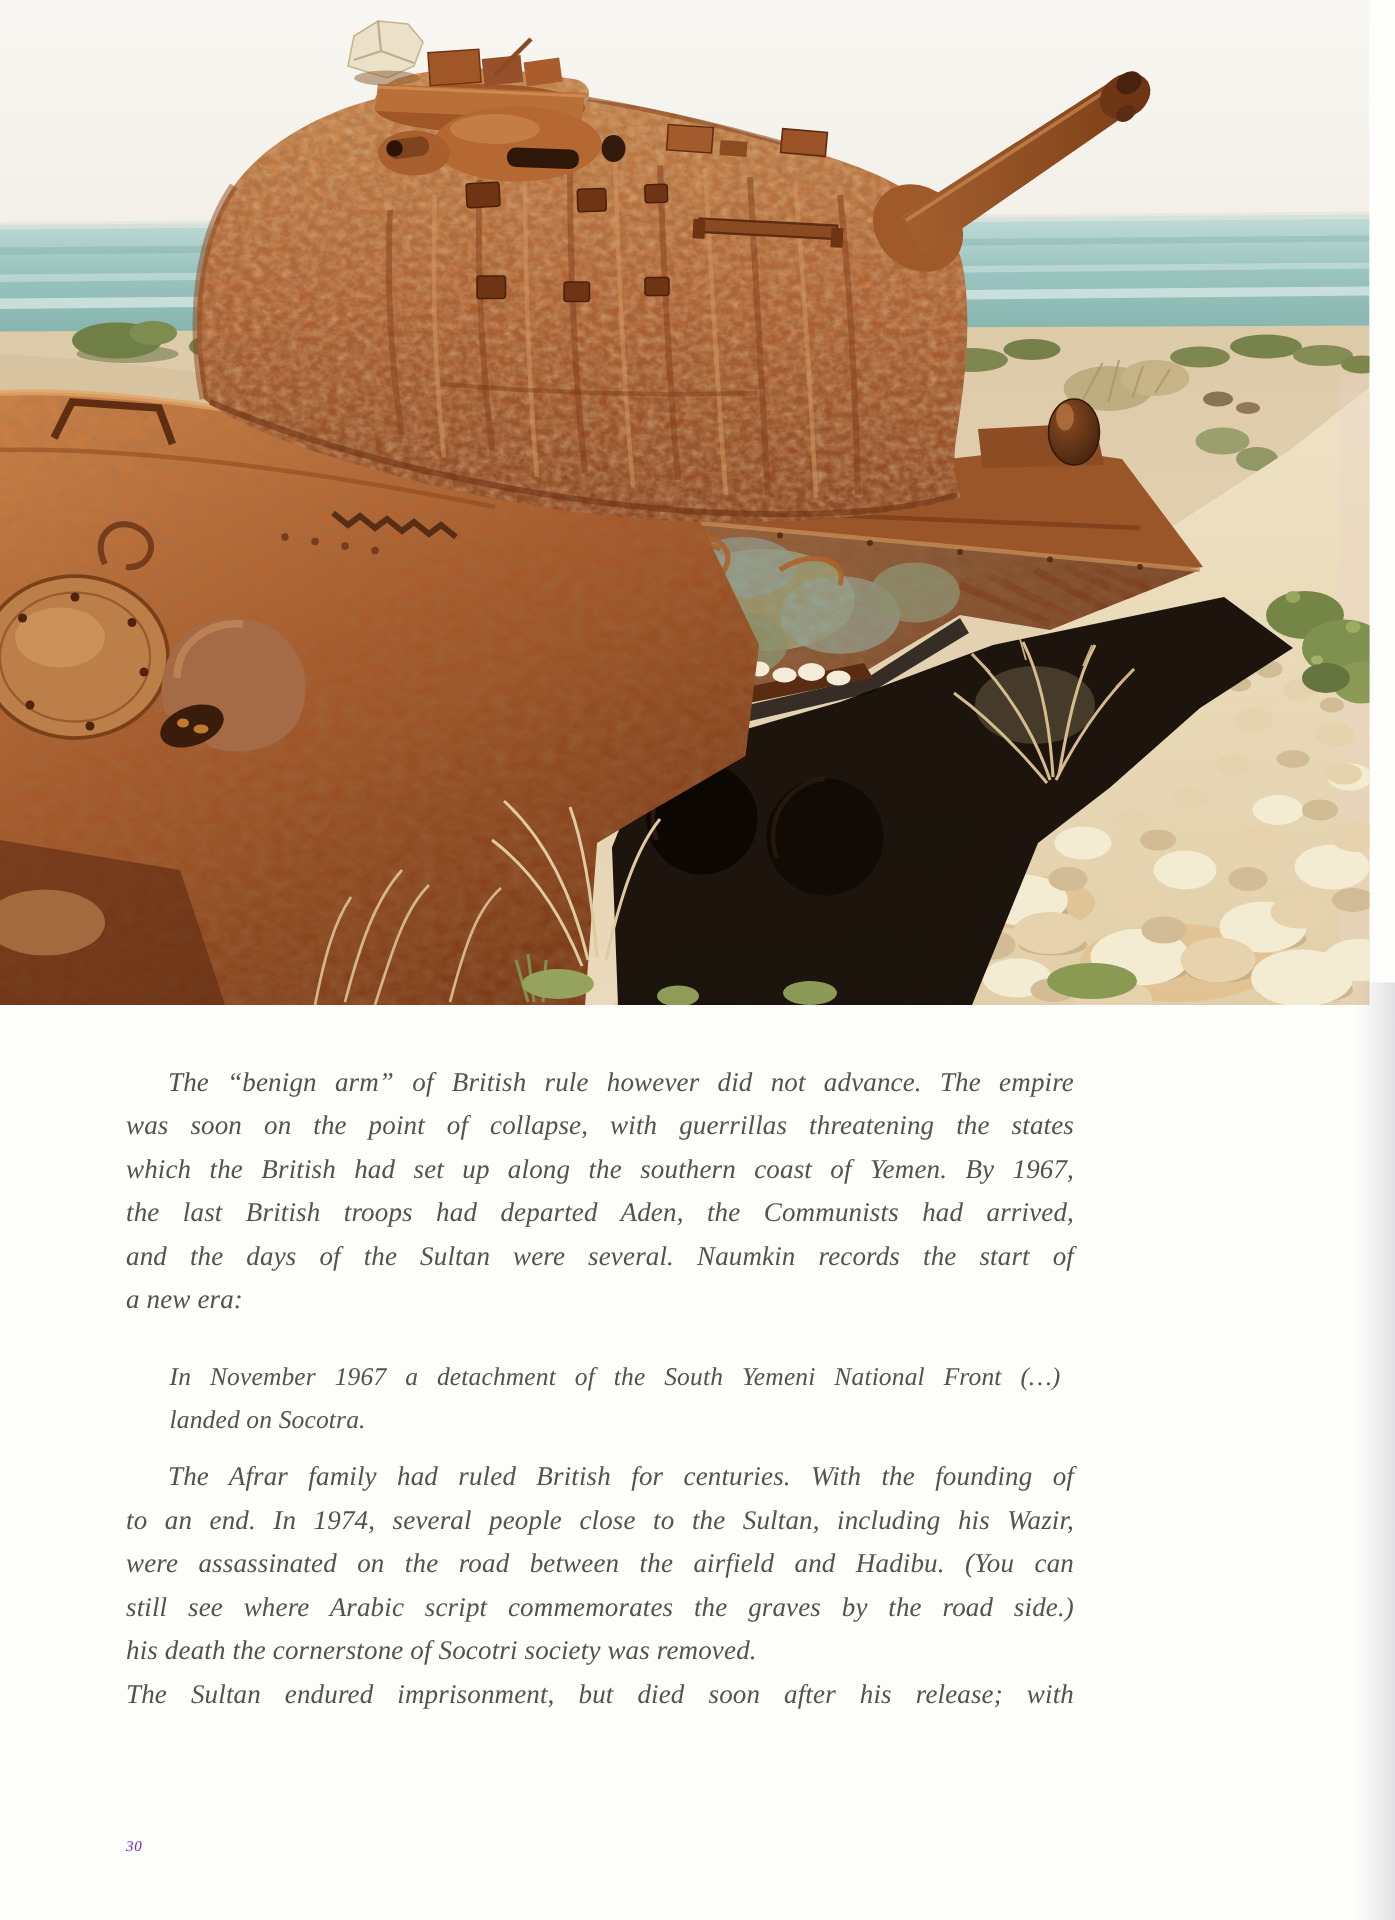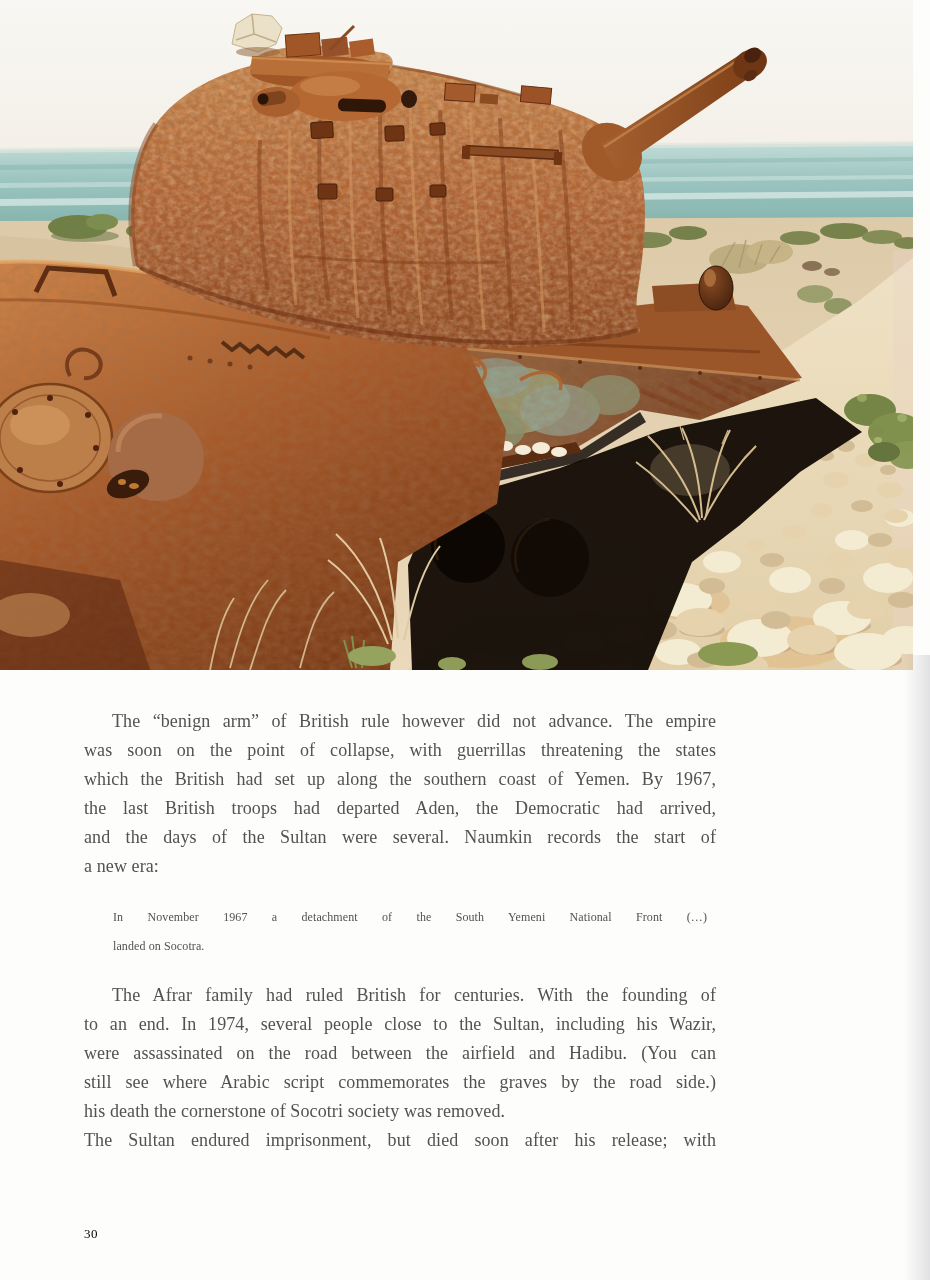--- a/index.html
+++ b/index.html
@@ -1,27 +1,27 @@
 <!DOCTYPE html>
 <html><head>
 <meta charset="utf-8">
 <style>
   html,body{margin:0;padding:0;background:#ffffff;}
   .page{position:relative;width:930px;height:1280px;background:#fdfdfc;overflow:hidden;
-        font-family:"Liberation Serif", serif;}
+        font-family:"Liberation Serif", serif;font-style:italic;}
   .photo{position:absolute;left:0;top:0;width:913px;height:670px;margin:0;line-height:0;}
   .photo svg{display:block;}
   .text-block{position:absolute;left:84px;top:707px;width:632px;color:#52524f;}
   .para{margin:0;font-size:18px;line-height:29px;letter-spacing:.1px;}
   .line{display:block;}
   .just{text-align:justify;text-align-last:justify;}
   .left-last{text-align-last:left;}
   .indent{text-indent:28px;}
-  .quote{margin:22px 0 20px 29px;width:594px;font-size:12px;line-height:29px;}
-  .folio{position:absolute;left:84px;top:1226px;font-size:13px;color:#000000;letter-spacing:.5px;
+  .quote{margin:22px 0 9px 29px;width:594px;font-size:17px;line-height:29px;}
+  .folio{position:absolute;left:84px;top:1226px;font-size:10px;color:#6d28d9;letter-spacing:.5px;
          font-family:"Liberation Serif", serif;}
   .edge-shade{position:absolute;right:0;top:655px;width:26px;height:625px;pointer-events:none;
         background:linear-gradient(to right, rgba(125,125,135,0), rgba(128,128,140,.22));}
 </style>
 </head>
 <body>
 
 <div class="page">
 
   <figure class="photo">
@@ -432,21 +432,21 @@
         </g>
       </g>
     </svg>
   </figure>
 
   <main class="text-block">
     <p class="para">
       <span class="line just indent">The “benign arm” of British rule however did not advance. The empire</span>
       <span class="line just">was soon on the point of collapse, with guerrillas threatening the states</span>
       <span class="line just">which the British had set up along the southern coast of Yemen. By 1967,</span>
-      <span class="line just">the last British troops had departed Aden, the Democratic had arrived,</span>
+      <span class="line just">the last British troops had departed Aden, the Communists had arrived,</span>
       <span class="line just">and the days of the Sultan were several. Naumkin records the start of</span>
       <span class="line just left-last">a new era:</span>
     </p>
     <p class="para quote">
       <span class="line just">In November 1967 a detachment of the South Yemeni National Front (…)</span>
       <span class="line just left-last">landed on Socotra.</span>
     </p>
     <p class="para">
       <span class="line just indent">The Afrar family had ruled British for centuries. With the founding of</span>
       <span class="line just">to an end. In 1974, several people close to the Sultan, including his Wazir,</span>

